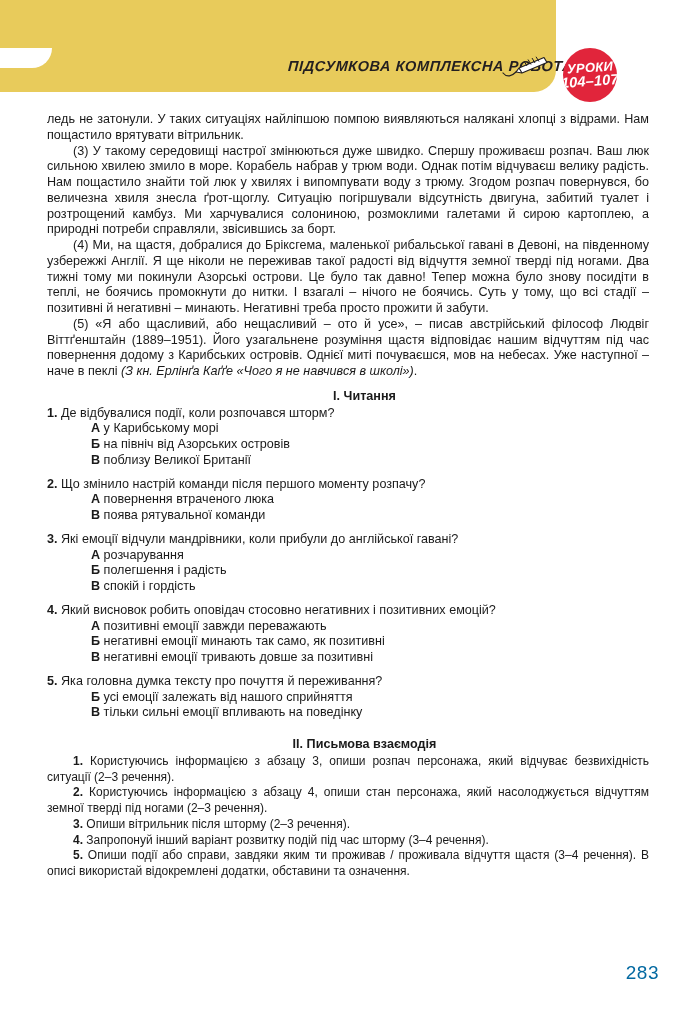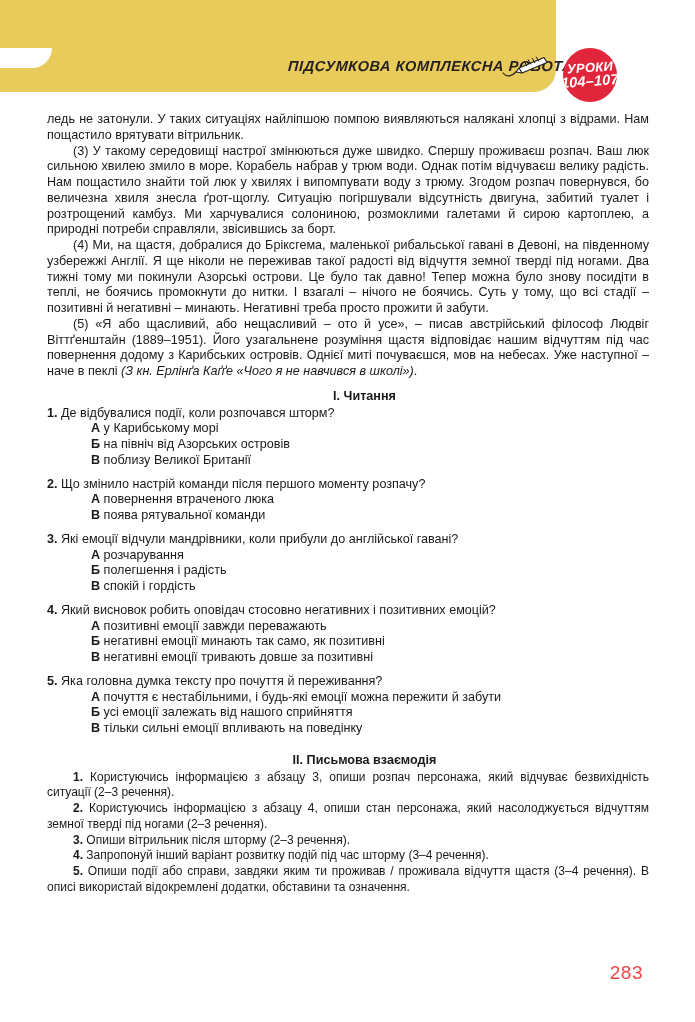--- a/index.html
+++ b/index.html
@@ -162,24 +162,24 @@
     text-indent: 26px;
   }
   .task .tnum { font-weight: bold; }
 
   .spacer-sm { height: 9px; }
   .spacer-md { height: 16px; }
 
   
   .page-number {
     position: absolute;
-    right: 52px;
+    right: 36px;
     bottom: 38px;
     font-size: 19px;
-    color: #ef4444;
+    color: #0369a1;
     letter-spacing: 0.5px;
   }
 </style>
 </head>
 <body>
 
 <div class="header-band">
   <div class="band-main"></div>
   <div class="band-step">
     <div class="band-step-fill"></div>
@@ -227,21 +227,20 @@
   <p class="option"><span class="olet">А</span> <span>розчарування</span></p>
   <p class="option"><span class="olet">Б</span> <span>полегшення і радість</span></p>
   <p class="option"><span class="olet">В</span> <span>спокій і гордість</span></p>
 
   <p class="question spaced"><span class="qnum">4.</span> <span>Який висновок робить оповідач стосовно негативних і позитивних емоцій?</span></p>
   <p class="option"><span class="olet">А</span> <span>позитивні емоції завжди переважають</span></p>
   <p class="option"><span class="olet">Б</span> <span>негативні емоції минають так само, як позитивні</span></p>
   <p class="option"><span class="olet">В</span> <span>негативні емоції тривають довше за позитивні</span></p>
 
   <p class="question spaced"><span class="qnum">5.</span> <span>Яка головна думка тексту про почуття й переживання?</span></p>
-  <p class="option"><span class="olet">А</span> <span>почуття є нестабільними, і будь-які емоції можна пережити й забути</span></p>
   <p class="option"><span class="olet">Б</span> <span>усі емоції залежать від нашого сприйняття</span></p>
   <p class="option"><span class="olet">В</span> <span>тільки сильні емоції впливають на поведінку</span></p>
 
 
   <div class="spacer-md"></div>
 
   <div class="sec-heading gap-after">ІІ. Письмова взаємодія</div>
 
   <p class="task"><span class="tnum">1.</span><span> Користуючись інформацією з абзацу 3, опиши розпач персонажа, який відчуває безвихідність ситуації (2–3 речення).</span></p>
   <p class="task"><span class="tnum">2.</span> <span>Користуючись інформацією з абзацу 4, опиши стан персонажа, який насолоджується відчуттям земної тверді під ногами (2–3 речення).</span></p>

